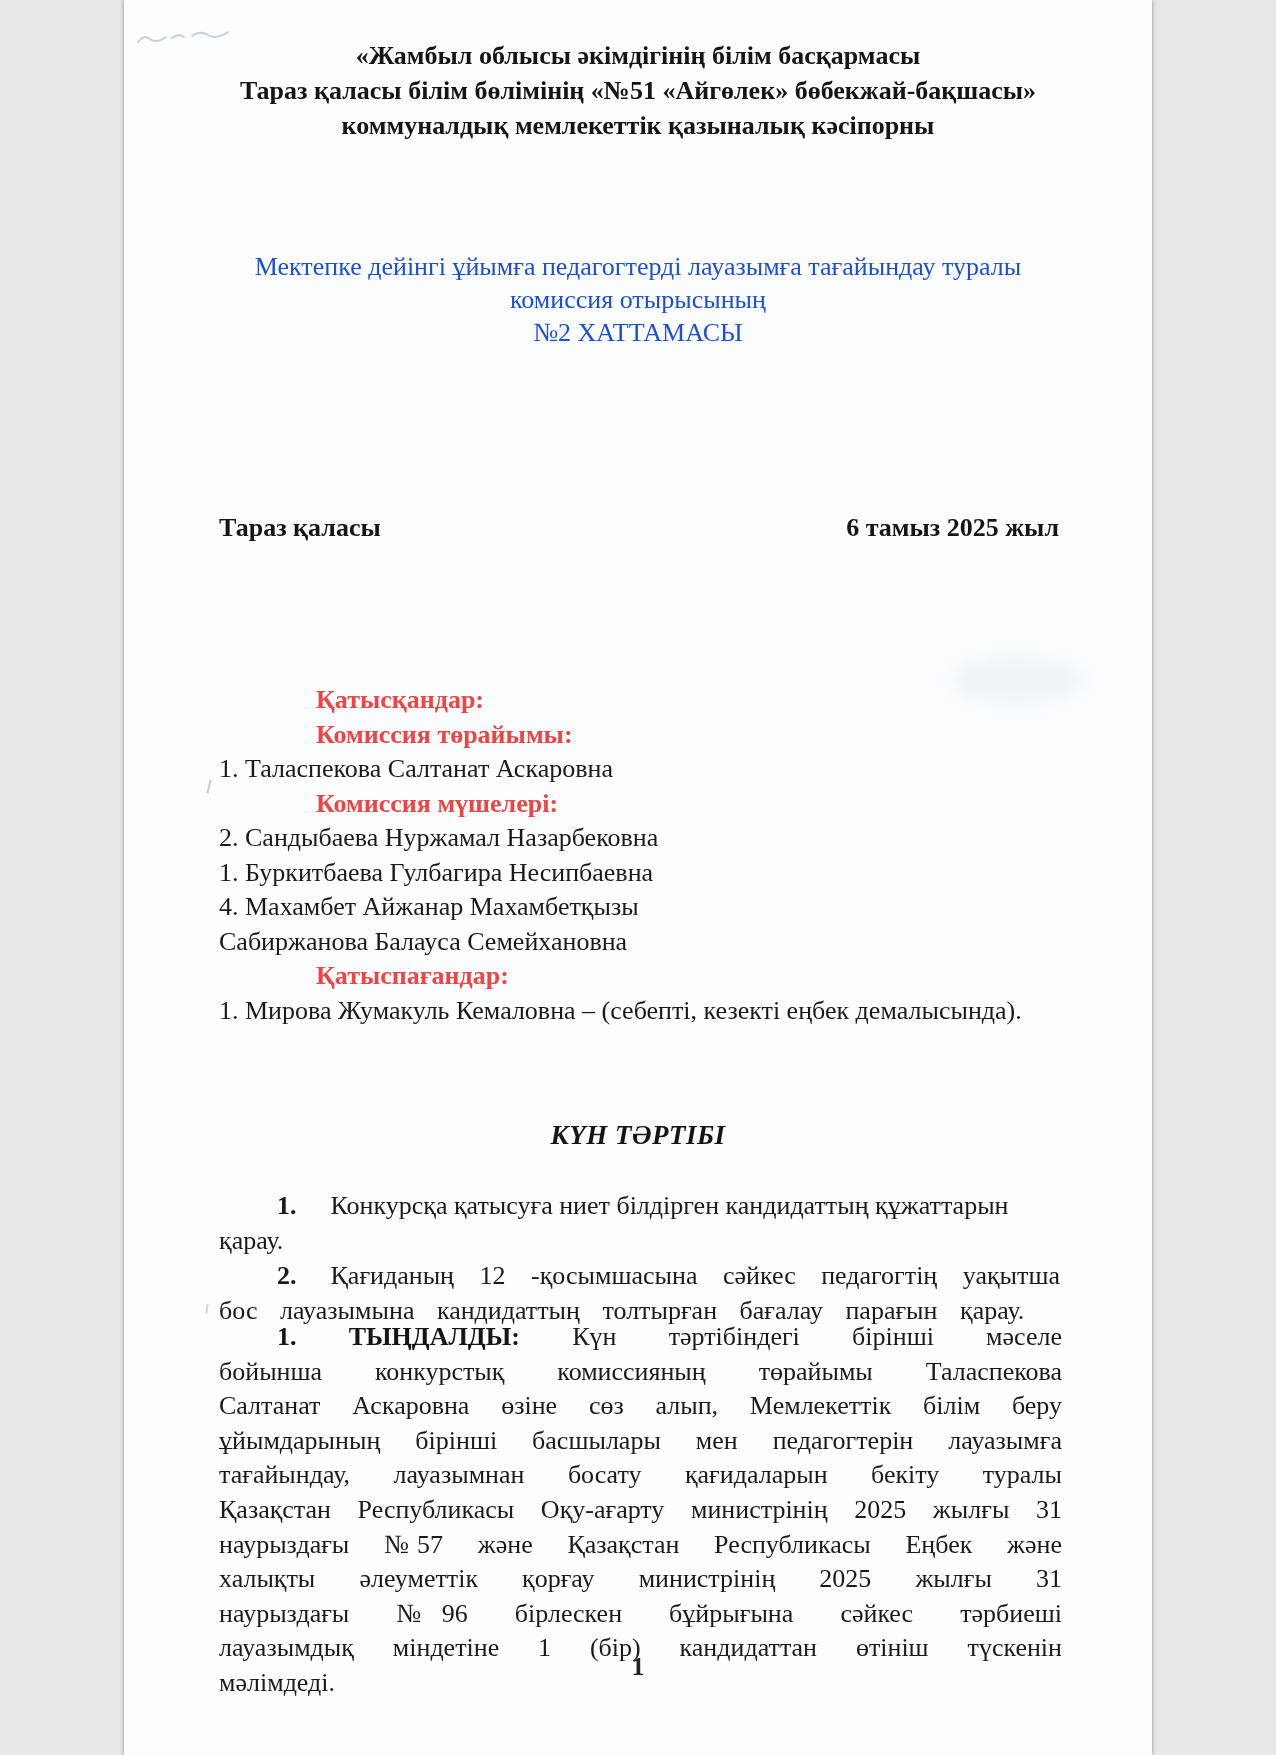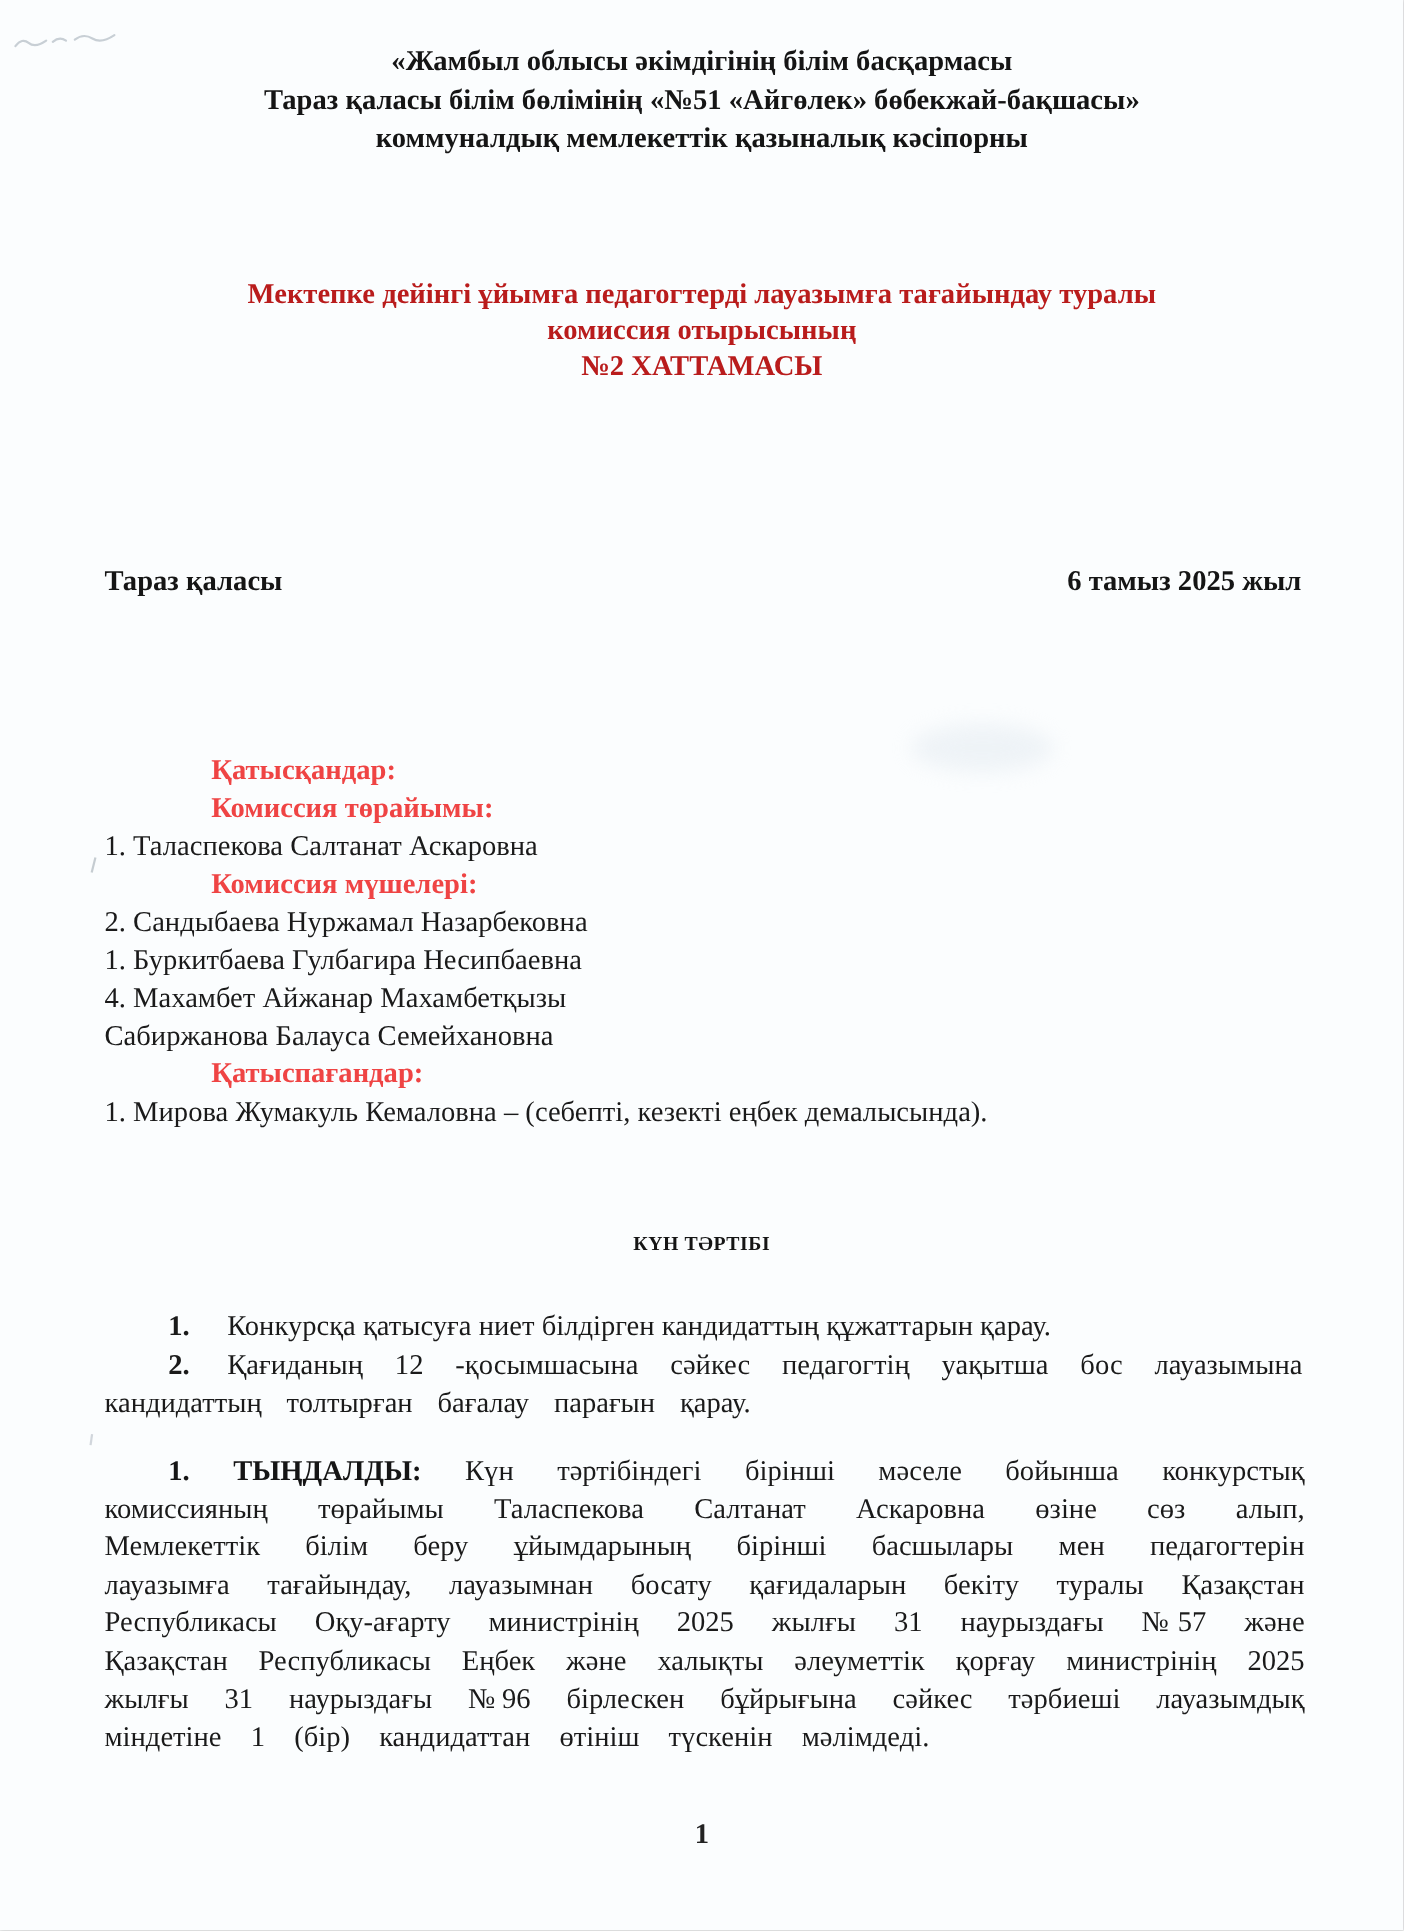--- a/index.html
+++ b/index.html
@@ -1,50 +1,51 @@
 <!DOCTYPE html>
 <html><head>
 <meta charset="utf-8">
 <style>
   html,body{margin:0;padding:0;background:#e8e8e8;}
   .page{
     position:relative;
-    width:1276px;height:1755px;
+    width:1028px;height:1755px;
     margin:0 auto;
     background:#fbfdfe;
     color:#1a1a1a;
     font-family:"Liberation Serif","DejaVu Serif",serif;
     overflow:hidden;
     box-shadow:0 0 4px rgba(0,0,0,.4);
   }
 
   .org-header{
     position:absolute;top:38px;left:60px;right:60px;
     font-size:26px;font-weight:bold;line-height:35px;text-align:center;
     color:#151515;
   }
   .doc-title{
     position:absolute;top:250px;left:80px;right:80px;
-    font-size:26px;font-weight:bold;line-height:33px;text-align:center;
-    color:#b91c1c;
+    font-size:26px;font-weight:normal;line-height:33px;text-align:center;
+    color:#1d4ed8;
   }
   .date-row{
     position:absolute;top:513px;left:95px;right:93px;
     display:flex;justify-content:space-between;
     font-size:26px;font-weight:bold;color:#151515;
   }
   .participants{
     position:absolute;top:683px;left:95px;right:92px;
     font-size:26px;line-height:34.5px;
   }
   .p-label{font-weight:bold;padding-left:97px;color:#ef4444;}
   .agenda-heading{
     position:absolute;top:1120px;left:0;right:0;
-    font-size:18px;font-weight:bold;text-align:center;color:#151515;
+    font-size:27px;font-weight:bold;text-align:center;color:#151515;
     letter-spacing:.5px;
+    font-style:italic;
   }
   .agenda{
     position:absolute;top:1188px;left:95px;right:92px;
     font-size:26px;line-height:35px;
   }
   .agenda-item{text-indent:58px;margin:0;}
   .agenda-item .num{font-weight:bold;margin-right:34px;}
   .agenda-item.spread{
     text-align:justify;word-spacing:16px;
   }

